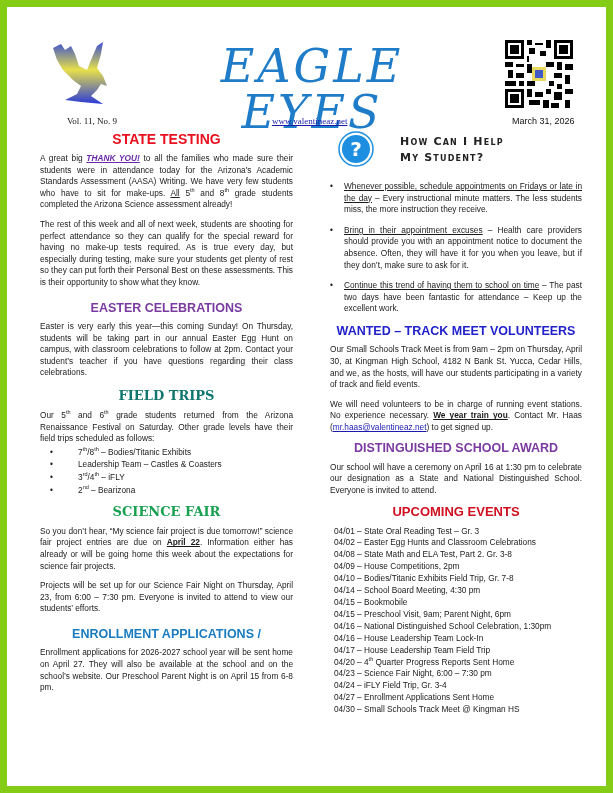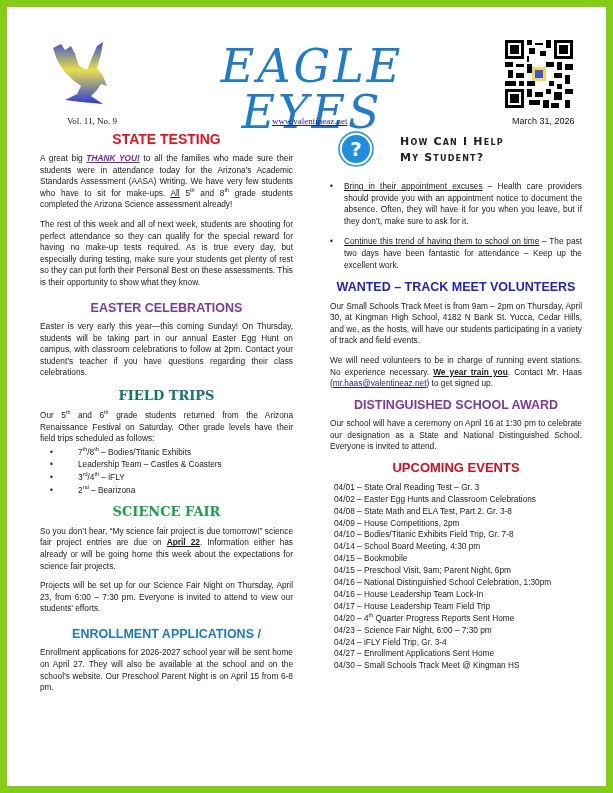--- a/index.html
+++ b/index.html
@@ -152,20 +152,21 @@
         <circle cx="18" cy="18" r="14" fill="#1e8fe0"></circle>
         <text x="18" y="25" text-anchor="middle" font-family="DejaVu Sans, sans-serif" font-size="20" font-weight="bold" fill="#fff">?</text>
       </svg>
       <div class="help-title">
         <div>How Can I Help</div>
         <div>My Student?</div>
       </div>
     </div>
 
     <ul class="help">
+      <li><span class="u">Whenever possible, schedule appointments on Fridays or late in the day</span><span> – Every instructional minute matters. The less students miss, the more instruction they receive.</span></li>
       <li><span class="u">Bring in their appointment excuses</span><span> – Health care providers should provide you with an appointment notice to document the absence. Often, they will have it for you when you leave, but if they don’t, make sure to ask for it.</span></li>
       <li><span class="u">Continue this trend of having them to school on time</span><span> – The past two days have been fantastic for attendance – Keep up the excellent work.</span></li>
     </ul>
 
     <div class="h h-blue2">WANTED – TRACK MEET VOLUNTEERS</div>
     <p>Our Small Schools Track Meet is from 9am – 2pm on Thursday, April 30, at Kingman High School, 4182 N Bank St. Yucca, Cedar Hills, and we, as the hosts, will have our students participating in a variety of track and field events.</p>
     <p><span>We will need volunteers to be in charge of running event stations. No experience necessary. </span><span class="bu">We year train you</span><span>. Contact Mr. Haas (</span><a class="link">mr.haas@valentineaz.net</a><span>) to get signed up.</span></p>
 
     <div class="h h-purple" style="margin-top:8px">DISTINGUISHED SCHOOL AWARD</div>
     <p>Our school will have a ceremony on April 16 at 1:30 pm to celebrate our designation as a State and National Distinguished School. Everyone is invited to attend.</p>

